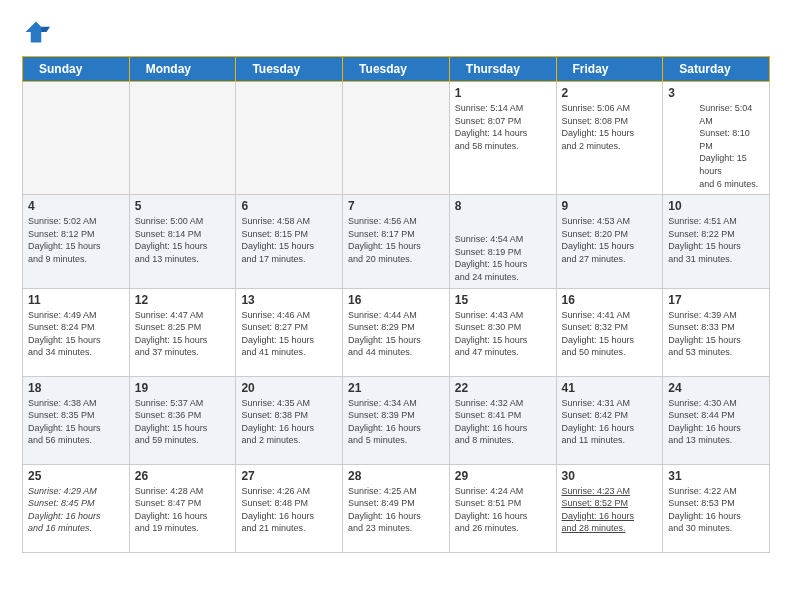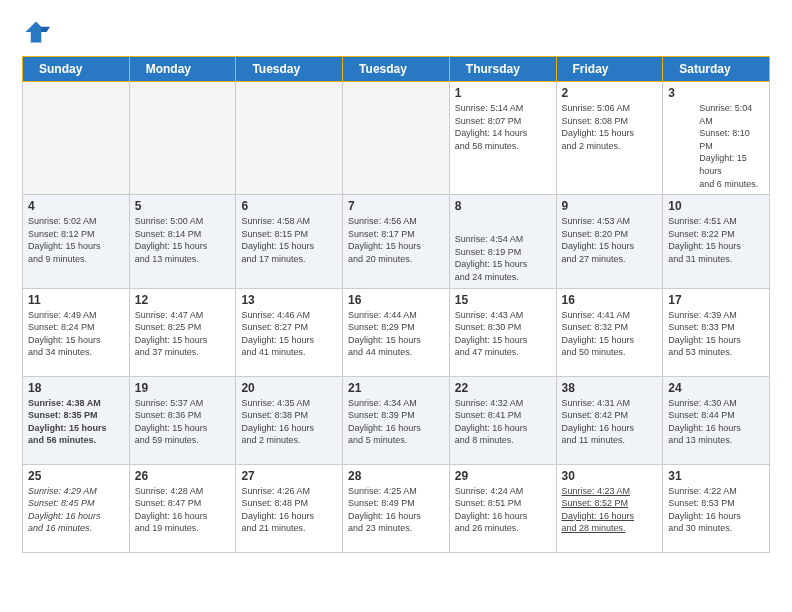--- a/index.html
+++ b/index.html
@@ -261,21 +261,21 @@
             <div class="day-num">17</div>
             <div class="day-info" style="white-space: pre-line;">Sunrise: 4:39 AM
 Sunset: 8:33 PM
 Daylight: 15 hours
 and 53 minutes.</div>
           </td>
         </tr>
         <tr>
           <td class="alt-row">
             <div class="day-num">18</div>
-            <div class="day-info" style="white-space: pre-line; font-weight: bold;">Sunrise: 4:38 AM
+            <div class="day-info" style="white-space: pre-line;">Sunrise: 4:38 AM
 Sunset: 8:35 PM
 Daylight: 15 hours
 and 56 minutes.</div>
           </td>
           <td class="alt-row">
             <div class="day-num">19</div>
             <div class="day-info" style="white-space: pre-line;">Sunrise: 5:37 AM
 Sunset: 8:36 PM
 Daylight: 15 hours
 and 59 minutes.</div>
@@ -295,21 +295,21 @@
 and 5 minutes.</div>
           </td>
           <td class="alt-row">
             <div class="day-num">22</div>
             <div class="day-info" style="white-space: pre-line;">Sunrise: 4:32 AM
 Sunset: 8:41 PM
 Daylight: 16 hours
 and 8 minutes.</div>
           </td>
           <td class="alt-row">
-            <div class="day-num">38</div>
+            <div class="day-num">41</div>
             <div class="day-info" style="white-space: pre-line;">Sunrise: 4:31 AM
 Sunset: 8:42 PM
 Daylight: 16 hours
 and 11 minutes.</div>
           </td>
           <td class="alt-row">
             <div class="day-num">24</div>
             <div class="day-info" style="white-space: pre-line;">Sunrise: 4:30 AM
 Sunset: 8:44 PM
 Daylight: 16 hours

